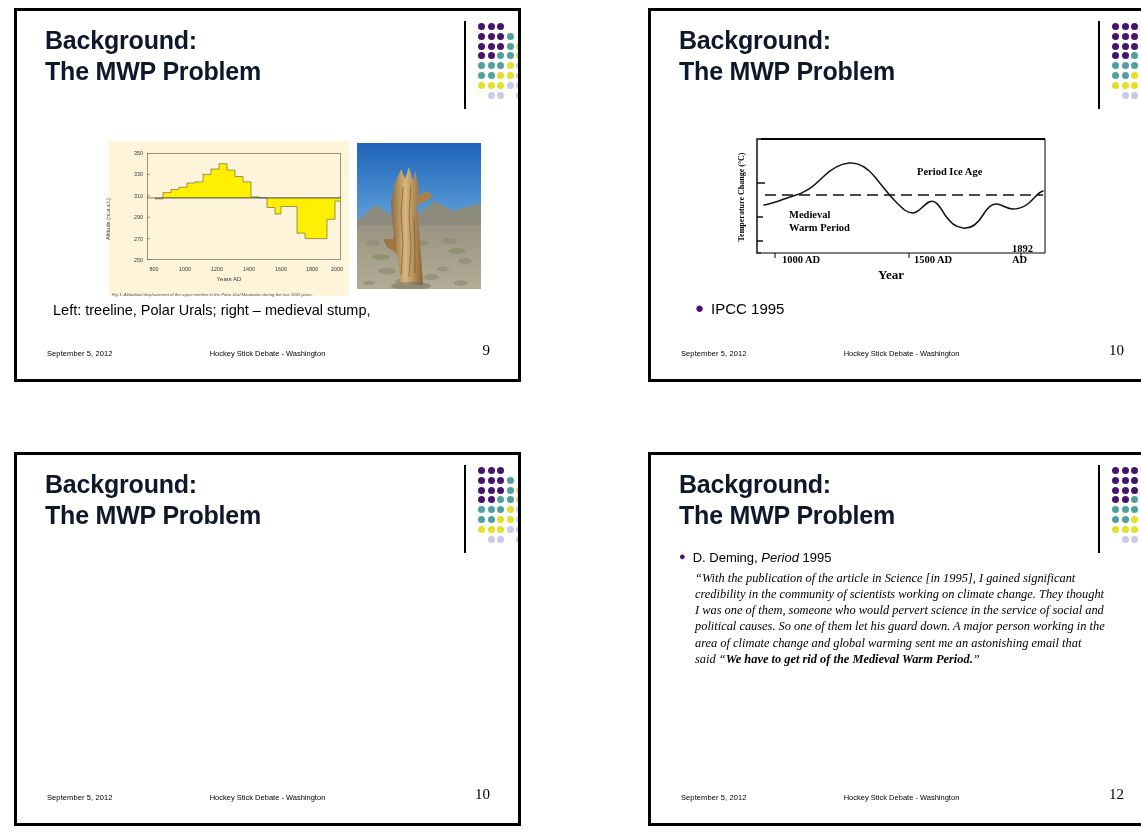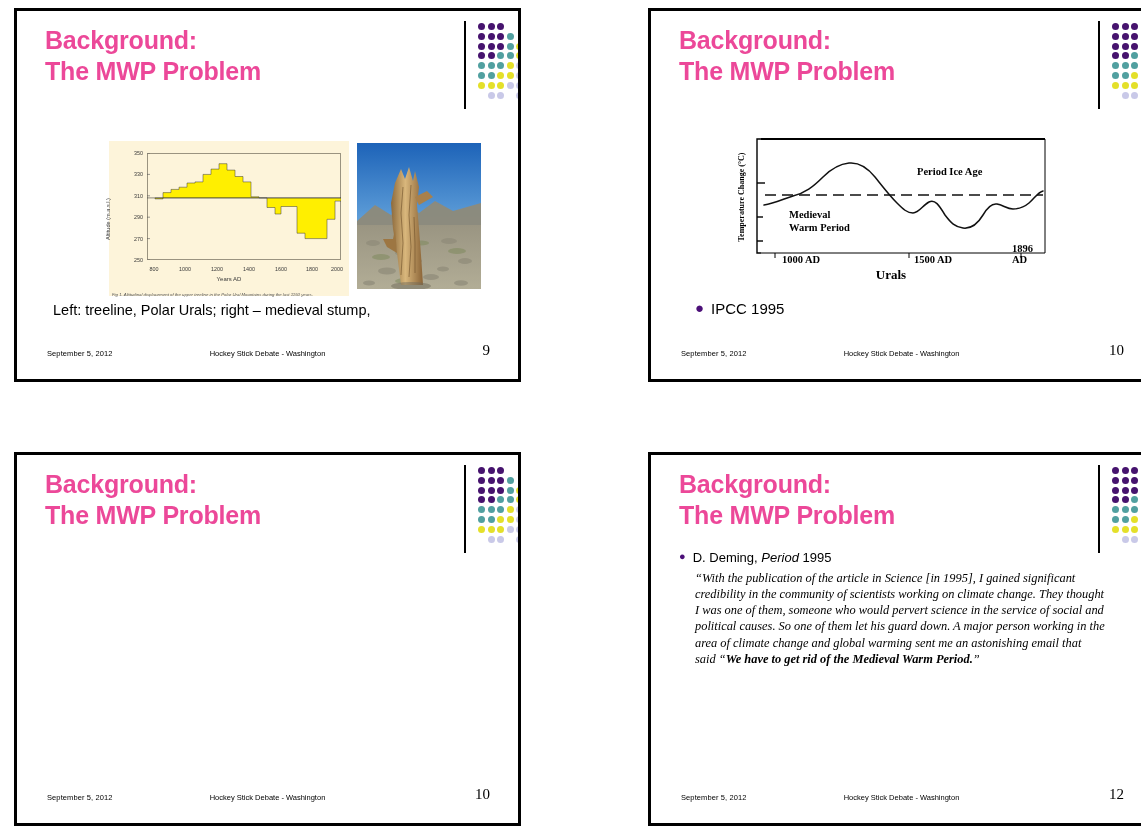--- a/index.html
+++ b/index.html
@@ -30,21 +30,21 @@
     box-sizing:border-box;
     overflow:hidden;
   }
   .slide-inner{position:absolute;inset:0;}
 
   
   .title{
     position:absolute;
     left:28px;top:14px;
     width:330px;
-    color:#ec4899;
+    color:#0f172a;
     font-size:25px;
     font-weight:bold;
     line-height:1.22;
     letter-spacing:-0.2px;
   }
   .title .l2{display:block;}
 
   
   .hdr-rule{
     position:absolute;
@@ -432,22 +432,22 @@
             <line x1="44" y1="122" x2="44" y2="127"></line>
             <line x1="178" y1="122" x2="178" y2="127"></line>
             <line x1="290" y1="122" x2="290" y2="127"></line>
           </g>
         </svg>
         <div class="ann" style="left:186px;top:35px">Period Ice Age</div>
         <div class="ann" style="left:58px;top:78px">Medieval</div>
         <div class="ann" style="left:58px;top:91px">Warm Period</div>
         <div class="xtick" style="left:70px">1000 AD</div>
         <div class="xtick" style="left:202px">1500 AD</div>
-        <div class="xtick" style="left:294px">1896 AD</div>
-        <div class="xlab">Urals</div>
+        <div class="xtick" style="left:294px">1892 AD</div>
+        <div class="xlab">Year</div>
       </div>
 
       <div class="bullet" style="left:44px;top:288px">
         <span class="dot">●</span>
         <span>IPCC 1995</span>
       </div>
 
       <div class="footer">
         <span class="date">September 5, 2012</span>
         <span class="center">Hockey Stick Debate - Washington</span>

